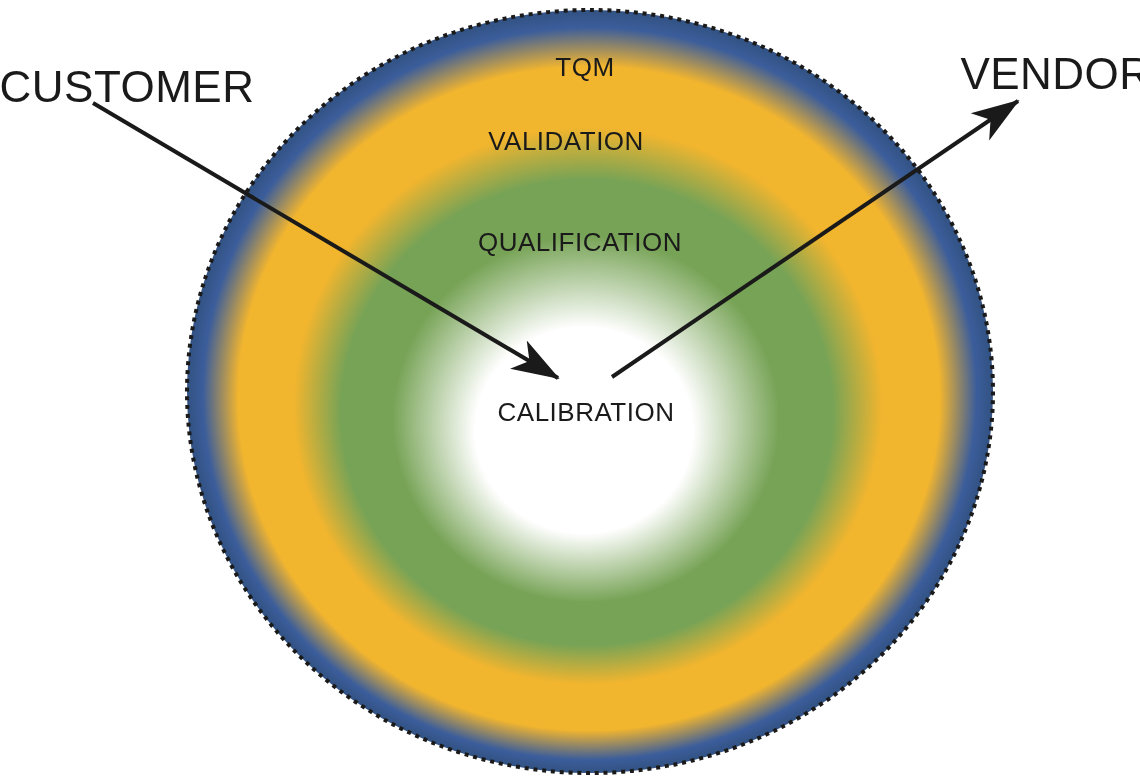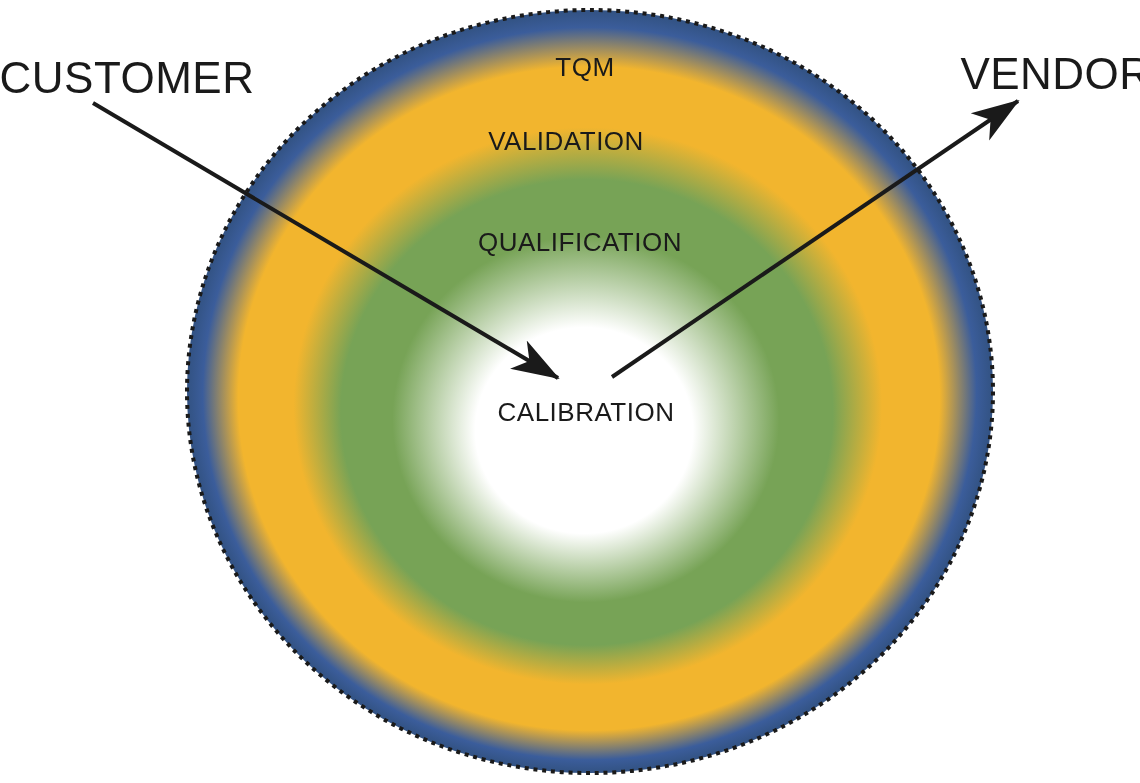--- a/index.html
+++ b/index.html
@@ -28,21 +28,21 @@
     font-weight: 400;
     letter-spacing: 0.5px;
     user-select: none;
   }
   .actor-label {
     font-size: 44px;
   }
   .ring-label {
     font-size: 26px;
   }
-  .label-customer      { left: 127px;  top: 78px;  }
+  .label-customer      { left: 127px;  top: 87px;  }
   .label-vendor        { left: 1056px; top: 74px;  }
   .label-tqm           { left: 585px;  top: 67px;  }
   .label-validation    { left: 566px;  top: 141px; }
   .label-qualification { left: 580px;  top: 242px; }
   .label-calibration   { left: 586px;  top: 412px; text-align: right; }
 </style>
 </head>
 <body>
 
 <div class="figure-canvas">

